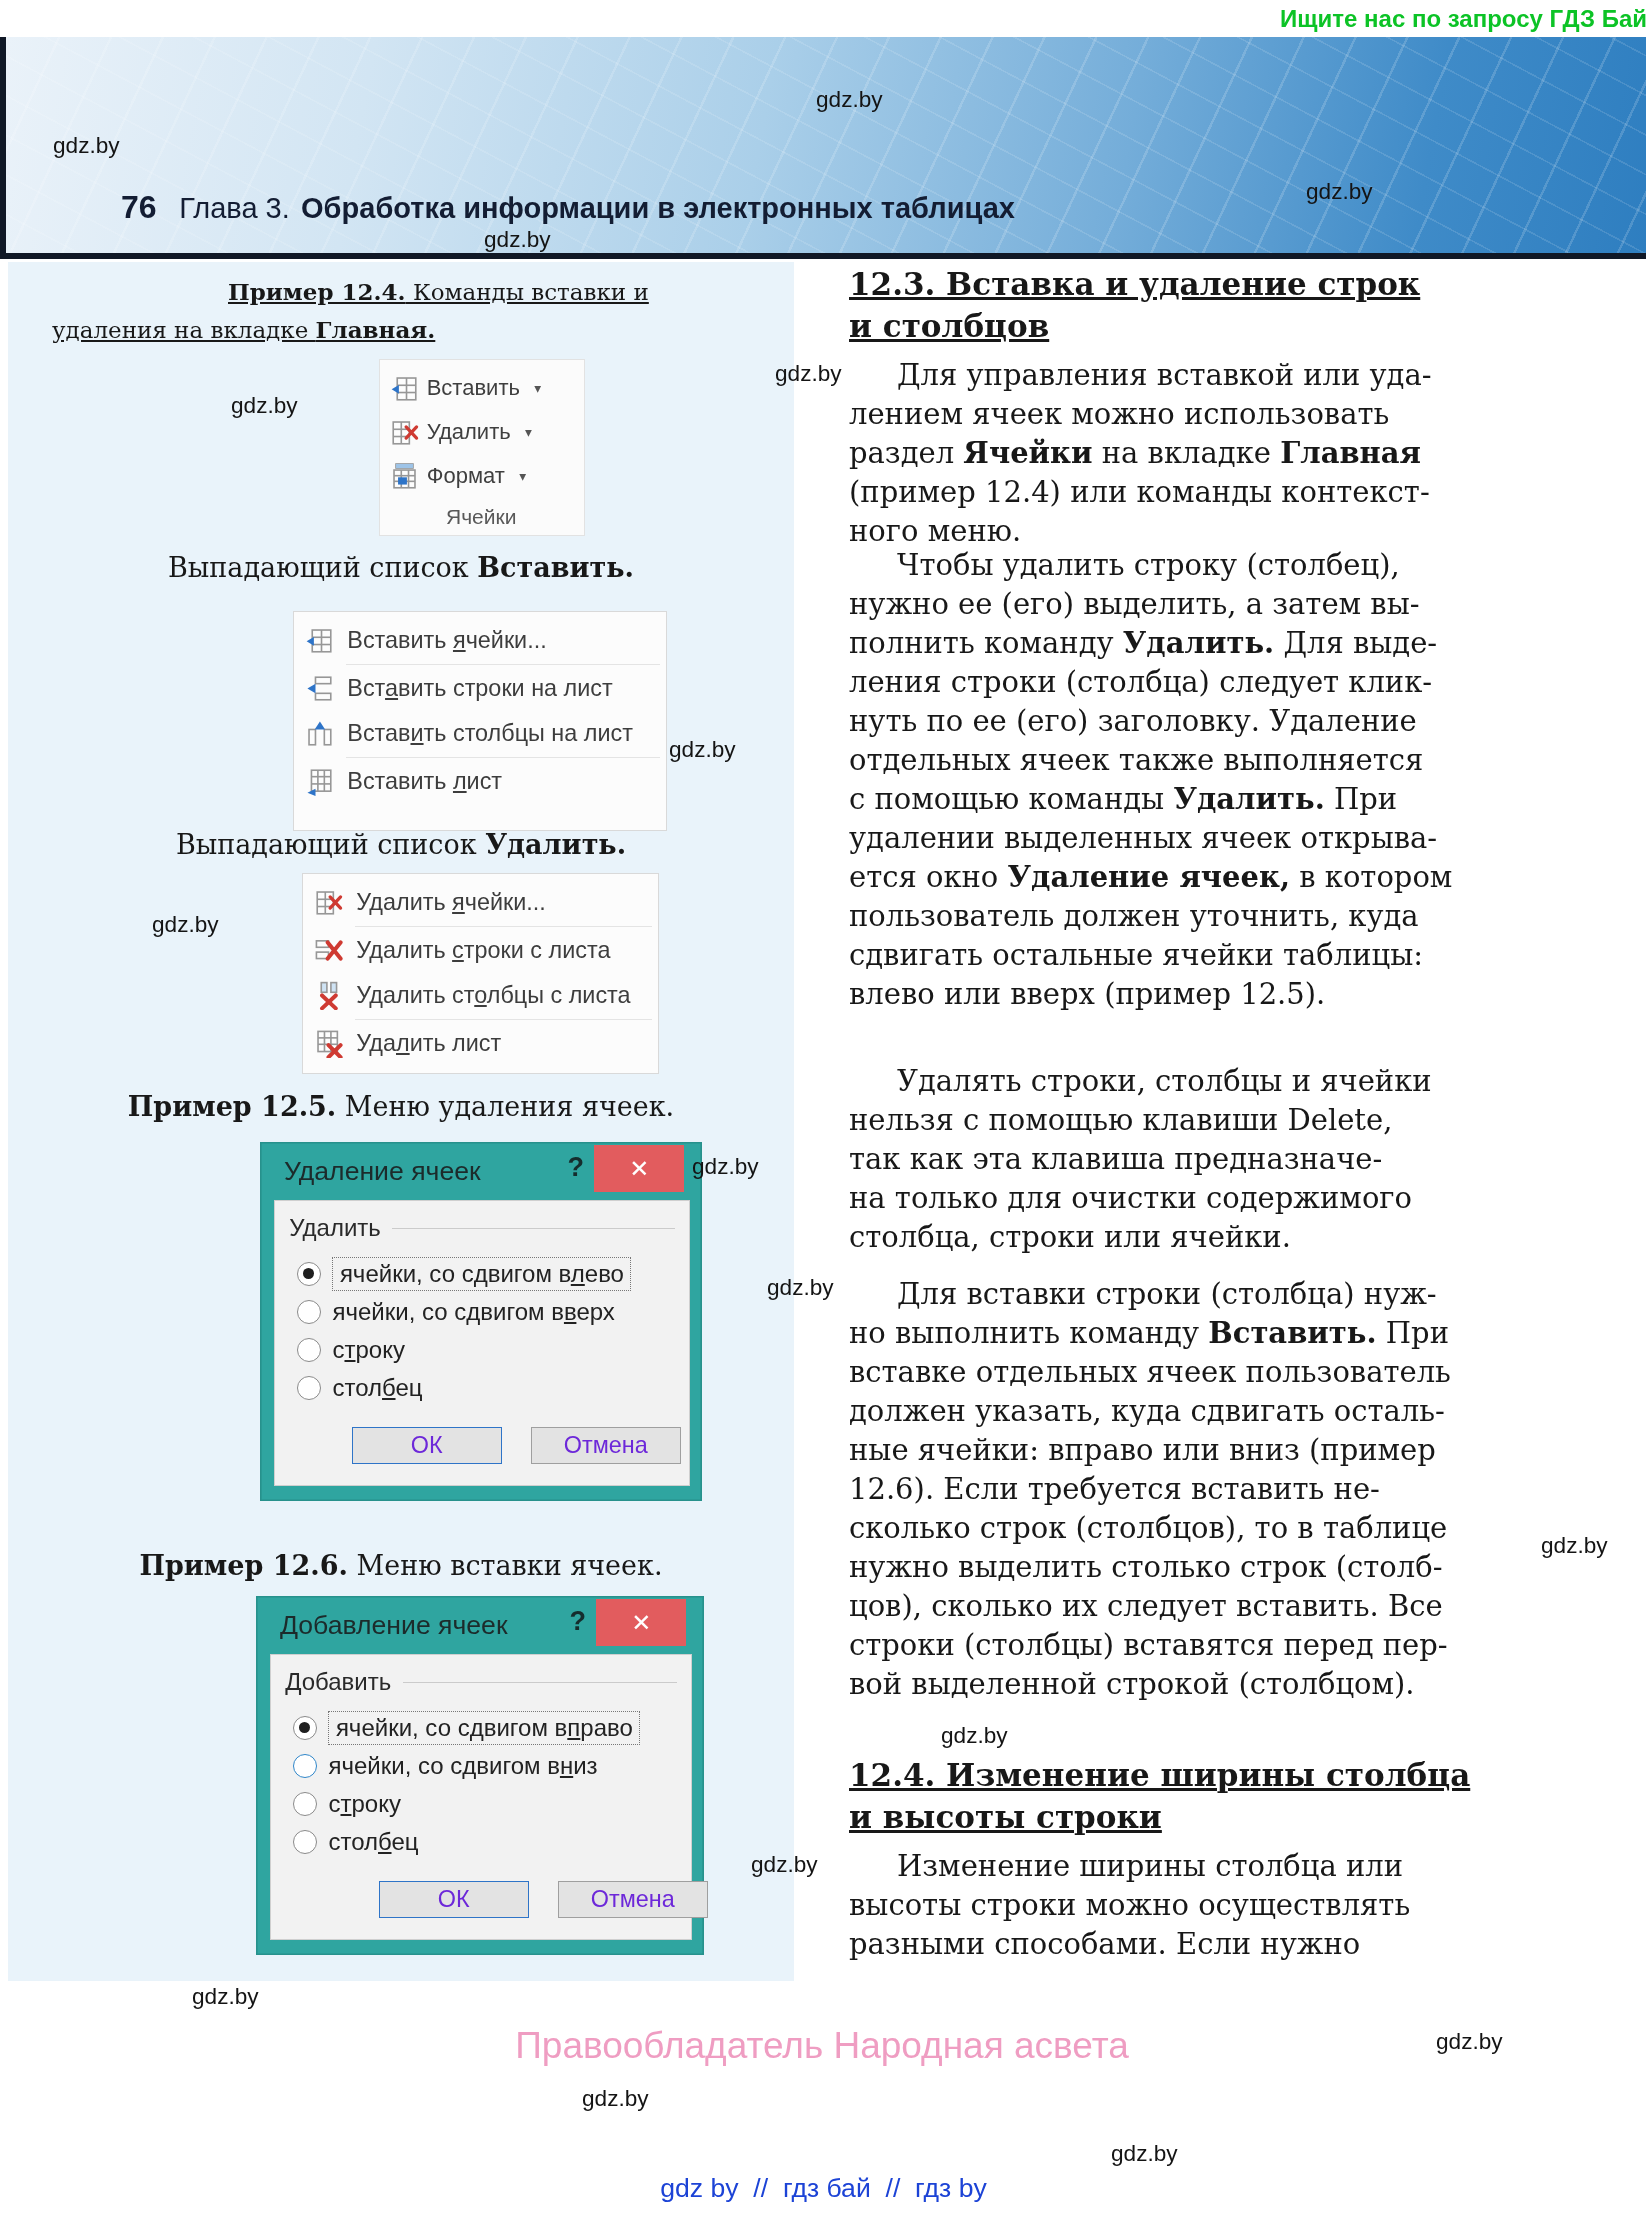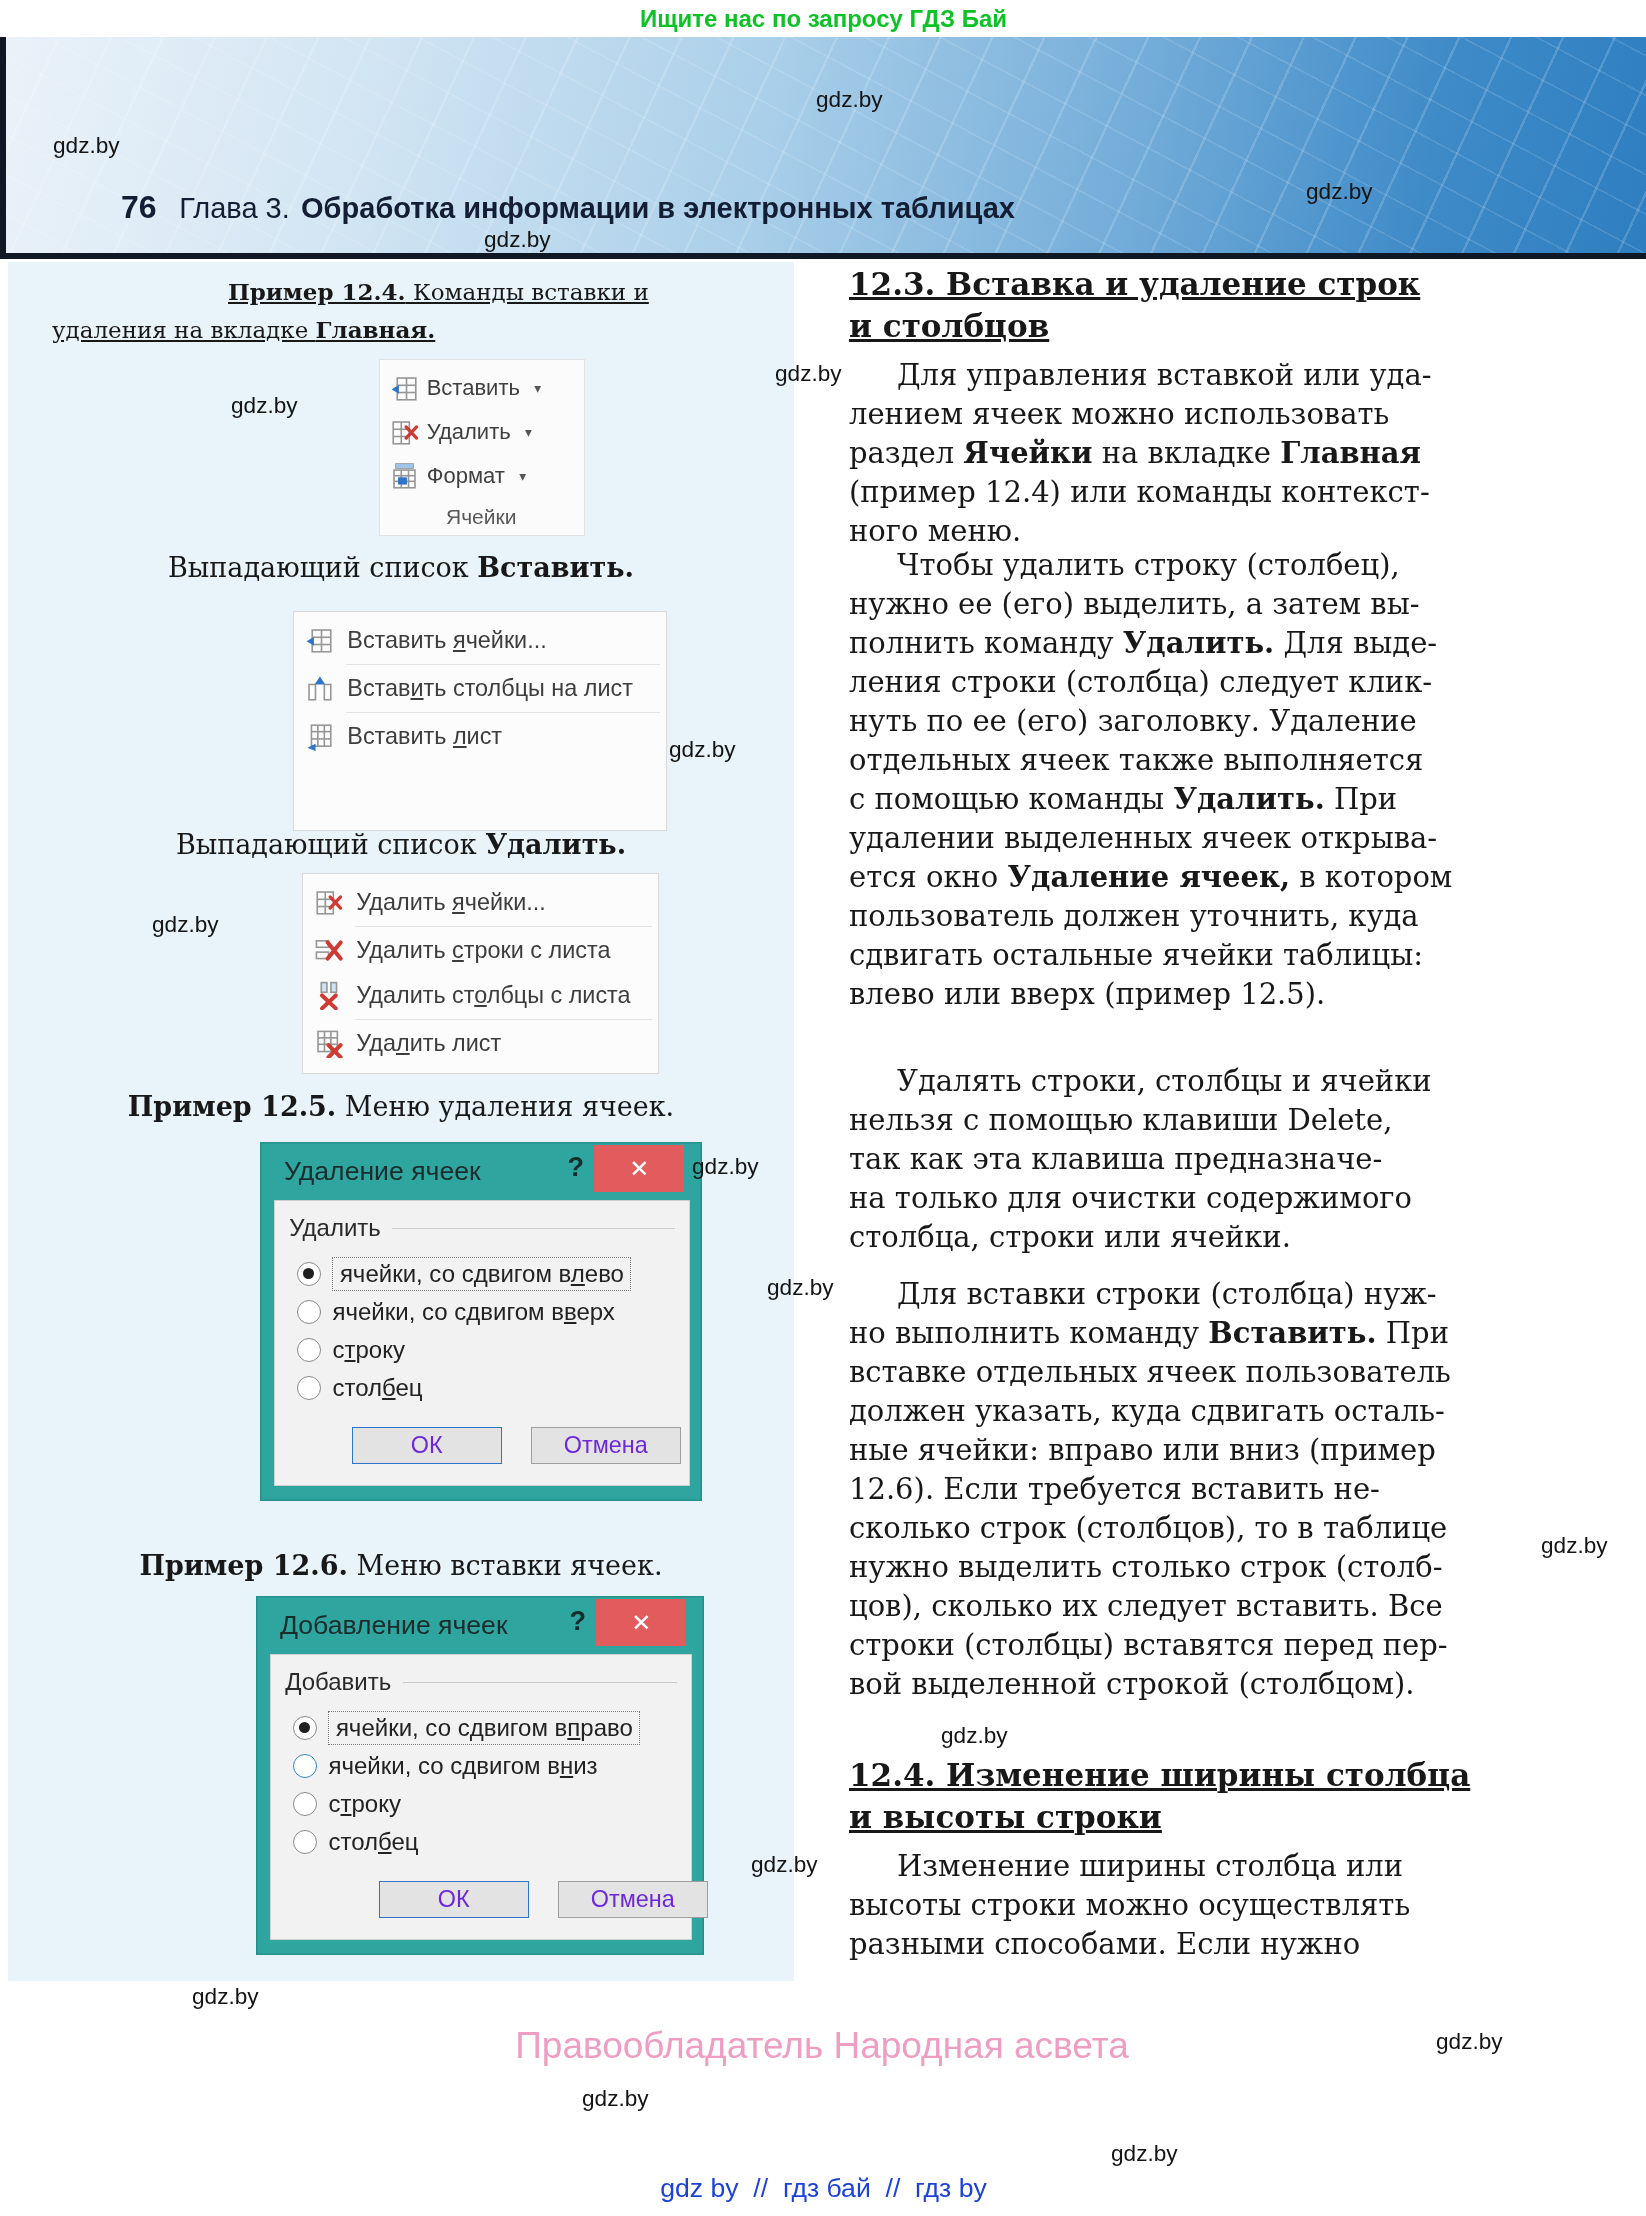--- a/index.html
+++ b/index.html
@@ -1,20 +1,20 @@
 <!DOCTYPE html>
 <html style="font-size:13px"><head>
 <meta charset="utf-8">
 <style>
   html,body{margin:0;padding:0;background:#fff;}
   .page{position:relative;width:1647px;height:2216px;background:#fff;overflow:hidden;
         font-family:"DejaVu Serif",serif;color:#181818;}
 
   
-  .banner{position:absolute;left:0;top:0;width:1647px;height:37px;background:#fff;text-align:center;}
+  .banner{position:absolute;left:0;top:0;width:1647px;height:37px;background:#fff;text-align:right;}
   .banner-text{font:600 24px/37px "Liberation Sans",sans-serif;color:#0cc326;}
 
   
   .header-art{position:absolute;left:0;top:37px;width:1647px;height:218px;box-sizing:border-box;
     border-left:6.4px solid #101826;
     background:
       repeating-linear-gradient(115deg,rgba(255,255,255,.16) 0 2.4px,rgba(255,255,255,0) 2.4px 47px),
       repeating-linear-gradient(28deg,rgba(255,255,255,.12) 0 1.6px,rgba(255,255,255,0) 1.6px 35px),
       linear-gradient(100deg,#eaf2f9 0%,#d2e5f3 22%,#aacfe9 46%,#74add9 68%,#3f8bc8 86%,#2e7ec0 100%);}
   .header-rule{position:absolute;left:0;top:253px;width:1647px;height:6.4px;background:#101826;}
@@ -167,20 +167,30 @@
               <line x1="20.5" y1="5" x2="20.5" y2="32"></line>
             </g>
           <path d="M2 19 L11 13.5 V24.5 Z" fill="#2e74c8"></path>
           </svg>
         <span class="mi-label">Вставить <u>я</u>чейки...</span>
       </div>
       <div class="menu-sep"></div>
       <div class="menu-item">
         <svg class="icon" viewBox="0 0 36 36">
           <g stroke="#979797" stroke-width="2" fill="#fdfdfd">
+              <rect x="13" y="4" width="19" height="8"></rect>
+              <rect x="13" y="24" width="19" height="8"></rect>
+            </g>
+          <path d="M3 18 L13 12 V24 Z" fill="#2e74c8"></path>
+          </svg>
+        <span class="mi-label">Вст<u>а</u>вить строки на лист</span>
+      </div>
+      <div class="menu-item">
+        <svg class="icon" viewBox="0 0 36 36">
+          <g stroke="#979797" stroke-width="2" fill="#fdfdfd">
               <rect x="5" y="13" width="8" height="19"></rect>
               <rect x="24" y="13" width="8" height="19"></rect>
             </g>
           <path d="M18.5 3 L12 13 H25 Z" fill="#2e74c8"></path>
           </svg>
         <span class="mi-label">Встав<u>и</u>ть столбцы на лист</span>
       </div>
       <div class="menu-sep"></div>
       <div class="menu-item">
         <svg class="icon" viewBox="0 0 36 36">

